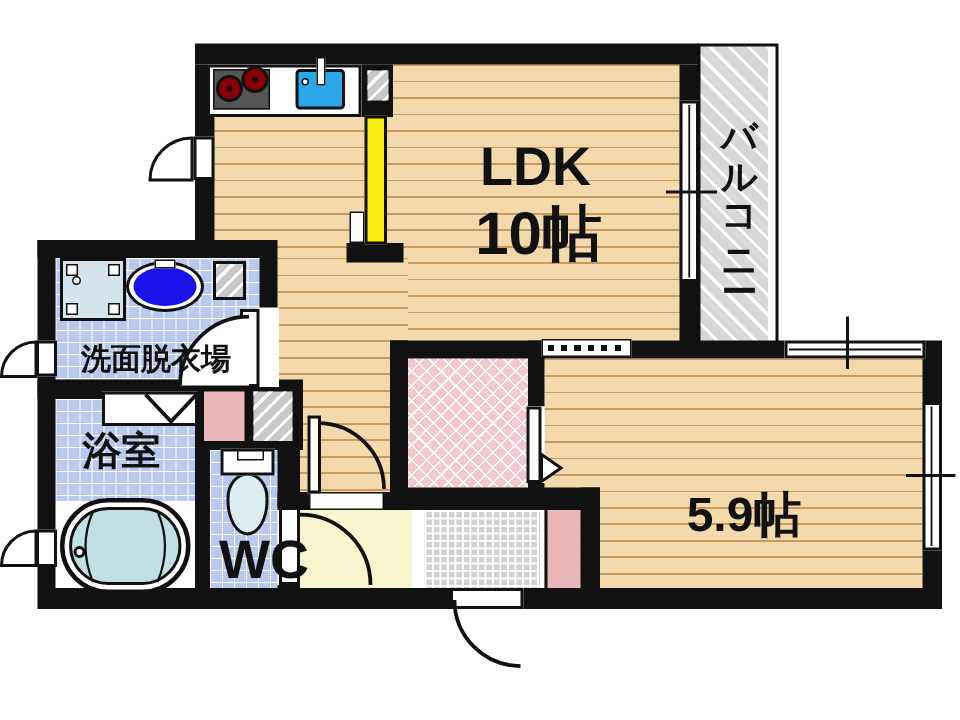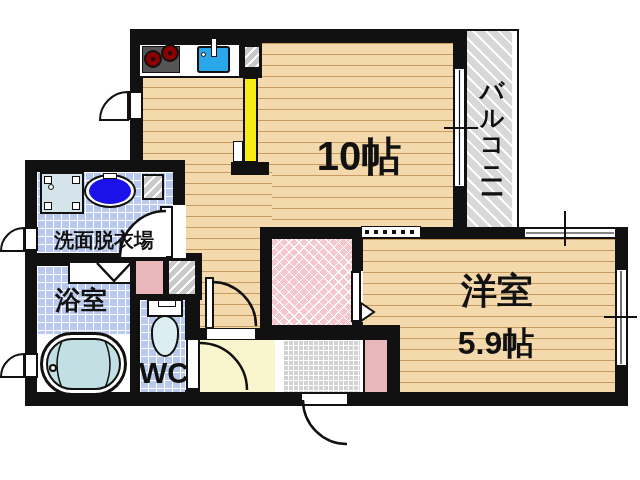--- a/index.html
+++ b/index.html
@@ -146,21 +146,21 @@
     <line x1="565" y1="211" x2="565" y2="246" stroke="#111" stroke-width="2"></line>
     <line x1="604" y1="317" x2="637" y2="317" stroke="#111" stroke-width="2"></line>
     <line x1="459.5" y1="70" x2="459.5" y2="185" stroke="#111" stroke-width="1.2"></line>
     <line x1="526" y1="233" x2="614" y2="233" stroke="#111" stroke-width="1.2"></line>
     <line x1="621" y1="271" x2="621" y2="364" stroke="#111" stroke-width="1.2"></line>
     <path d="M361,303 L374,312 L361,321 Z" fill="#fff" stroke="#111" stroke-width="2"></path>
     <path d="M62,341 Q52,364 62,388 M105,341 Q115,364 105,388" fill="none" stroke="#111" stroke-width="1.5"></path>
     <path d="M97,263 L114,281 L131,263" fill="none" stroke="#111" stroke-width="2.5"></path>
   </svg>
 
+  <div class="lbl" style="left:357px;top:111px;font-size:36px;">LDK</div>
   <div class="lbl" style="left:359px;top:156px;font-size:40px;">10帖</div>
-  <div class="lbl" style="left:497px;top:291px;font-size:36px;">洋室</div>
   <div class="lbl" style="left:496px;top:343px;font-size:32px;">5.9帖</div>
   <div class="vlbl" style="left:476px;top:64px;font-size:24px;">バルコニー</div>
   <div class="lbl" style="left:104px;top:240px;font-size:20px;font-family:Liberation Serif, serif;">洗面脱衣場</div>
   <div class="lbl" style="left:81px;top:300px;font-size:26px;">浴室</div>
-  <div class="lbl" style="left:164px;top:373px;font-size:30px;">WC</div>
+  <div class="lbl" style="left:176px;top:373px;font-size:36px;">WC</div>
 
 </div>
 
 </body></html>

